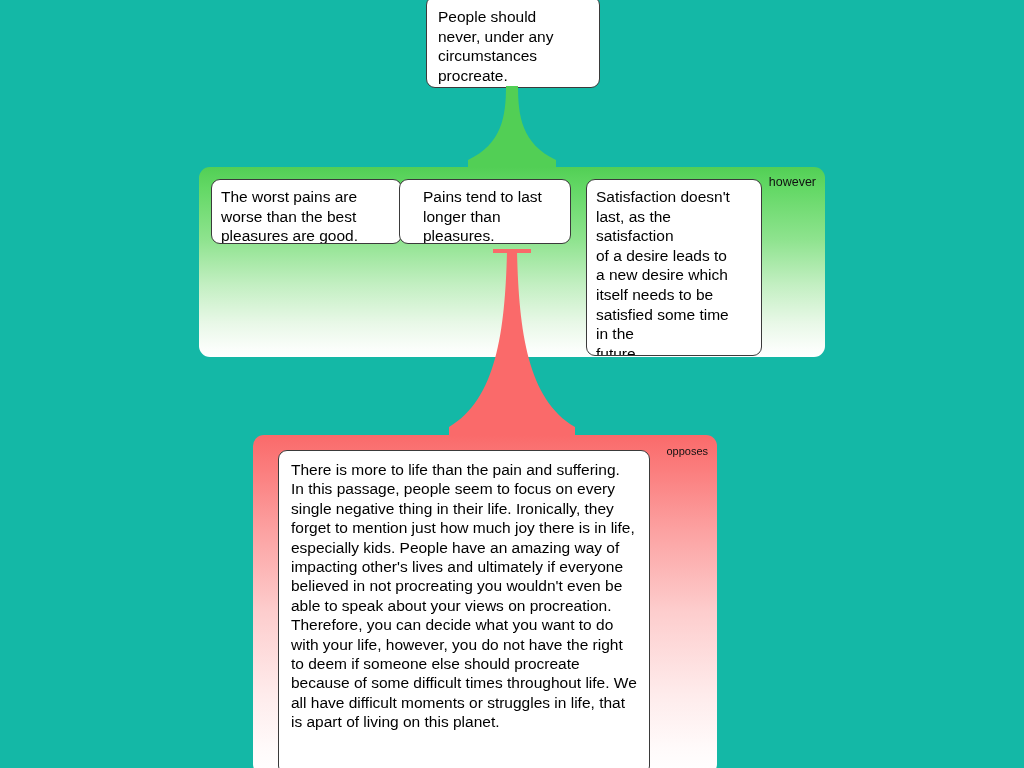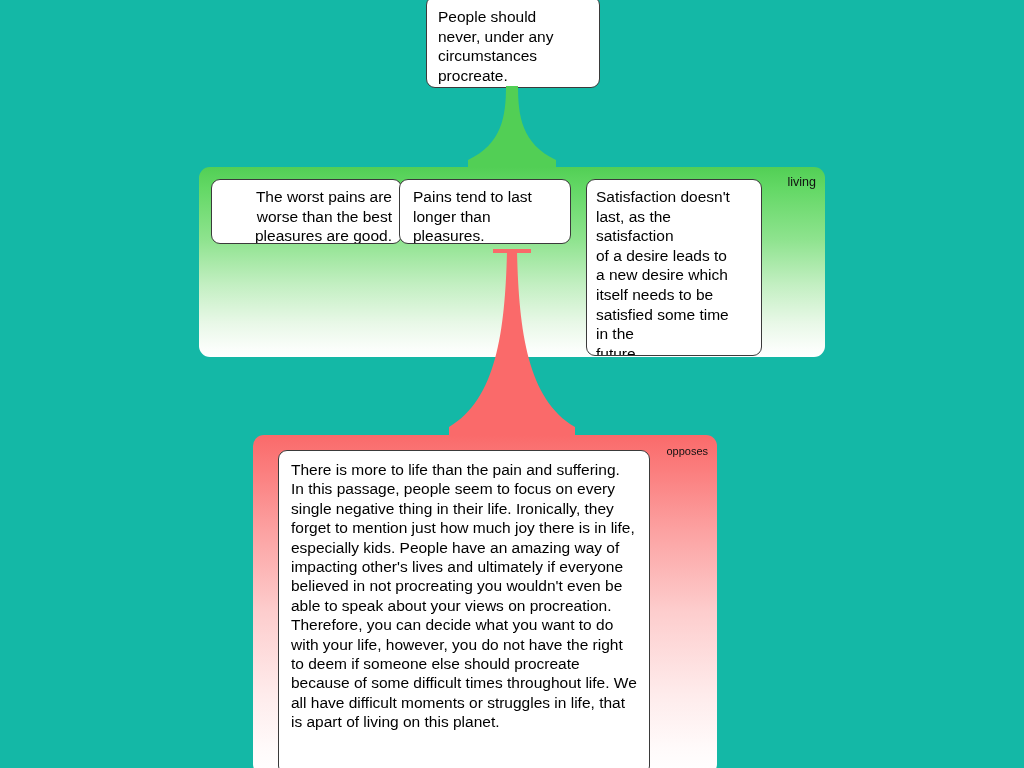--- a/index.html
+++ b/index.html
@@ -61,22 +61,22 @@
   }
   #support-label {
     position: absolute;
     right: 9px;
     top: 8px;
     font-size: 12.5px;
     color: #111111;
   }
 
   .support-card { top: 12px; }
-  #support-card-0 { left: 12px;  width: 191px; height: 65px; padding: 7px 9px 18px 9px; text-align: right; }
-  #support-card-1 { left: 200px; width: 172px; height: 65px; padding: 7px 9px 0 13px; }
+  #support-card-0 { left: 12px;  width: 191px; height: 65px; padding: 7px 9px 18px 9px; }
+  #support-card-1 { left: 200px; width: 172px; height: 65px; padding: 7px 9px 0 23px; }
   #support-card-2 { left: 387px; width: 176px; height: 177px; padding: 7px 6px 0 9px; }
 
   
   #opposes-panel {
     position: absolute;
     left: 253px;
     top: 435px;
     width: 464px;
     height: 340px;
     border-radius: 11px;
@@ -126,21 +126,21 @@
 procreate.</div>
 
   <svg class="connector" id="connector-support" width="88" height="84" viewBox="0 0 88 84">
     <path d="M 38 0 L 50 0
              C 50 30, 54 58, 88 74
              L 88 84 L 0 84 L 0 74
              C 34 58, 38 30, 38 0 Z" fill="#52cf55"></path>
   </svg>
 
   <div id="support-panel">
-    <div id="support-label">living</div>
+    <div id="support-label">however</div>
 
     <div class="card support-card" id="support-card-0">The worst pains are
 worse than the best
 pleasures are good.</div>
 
     <div class="card support-card" id="support-card-1">Pains tend to last
 longer than
 pleasures.</div>
 
     <div class="card support-card" id="support-card-2">Satisfaction doesn't

